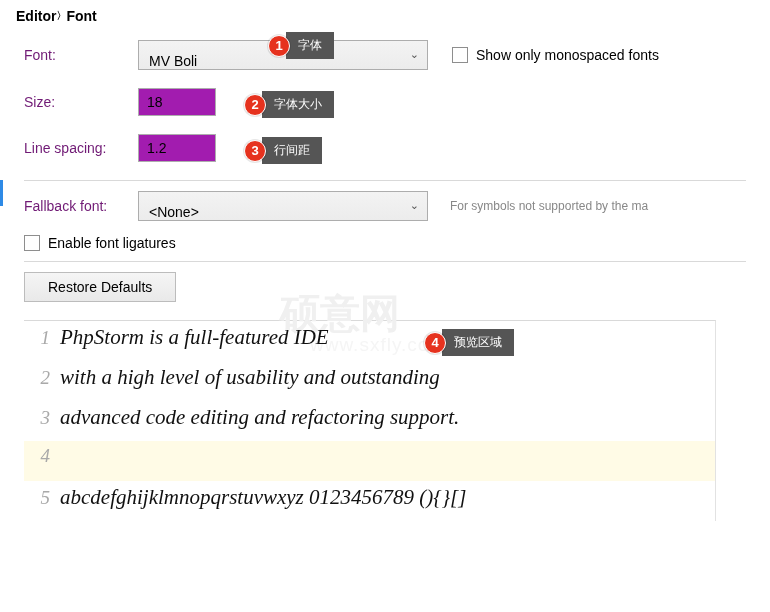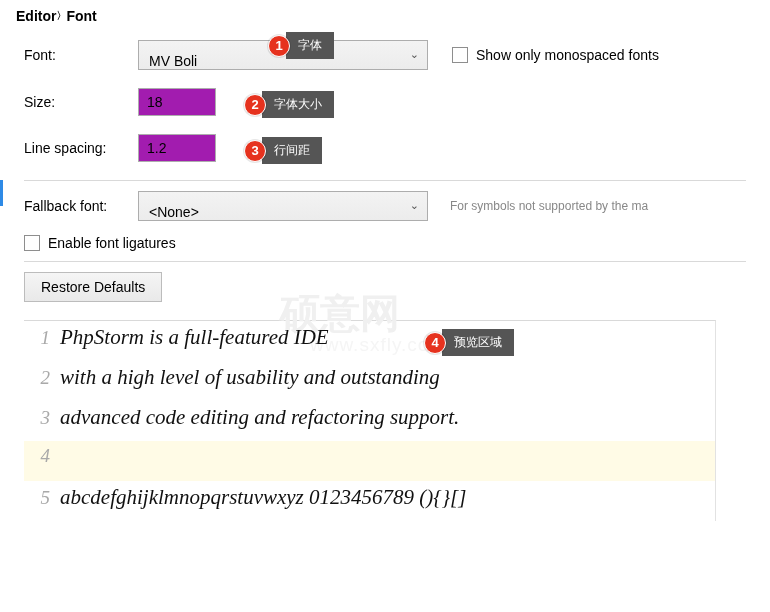--- a/index.html
+++ b/index.html
@@ -32,21 +32,21 @@
   }
   .row {
     display: flex;
     align-items: center;
     margin-bottom: 18px;
     position: relative;
   }
   .label {
     width: 114px;
     font-size: 14px;
-    color: #000000;
+    color: #701a75;
   }
   .select {
     position: relative;
     display: flex;
     align-items: flex-end;
     height: 30px;
     border: 1px solid #adadad;
     background: linear-gradient(#f3f3f3,#ececec);
     padding: 0 28px 0 10px;
     font-size: 14px;
@@ -87,21 +87,21 @@
     color: #888;
     margin-left: 22px;
   }
   .divider {
     border: none;
     border-top: 1px solid #d9d9d9;
     margin: 2px 0 10px 0;
   }
   .btn {
     display: inline-block;
-    padding: 6px 16px;
+    padding: 6px 23px;
     font-size: 14px;
     background: linear-gradient(#f5f5f5,#e9e9e9);
     border: 1px solid #bcbcbc;
     cursor: pointer;
   }
   .callout {
     position: absolute;
     display: flex;
     align-items: center;
     pointer-events: none;

